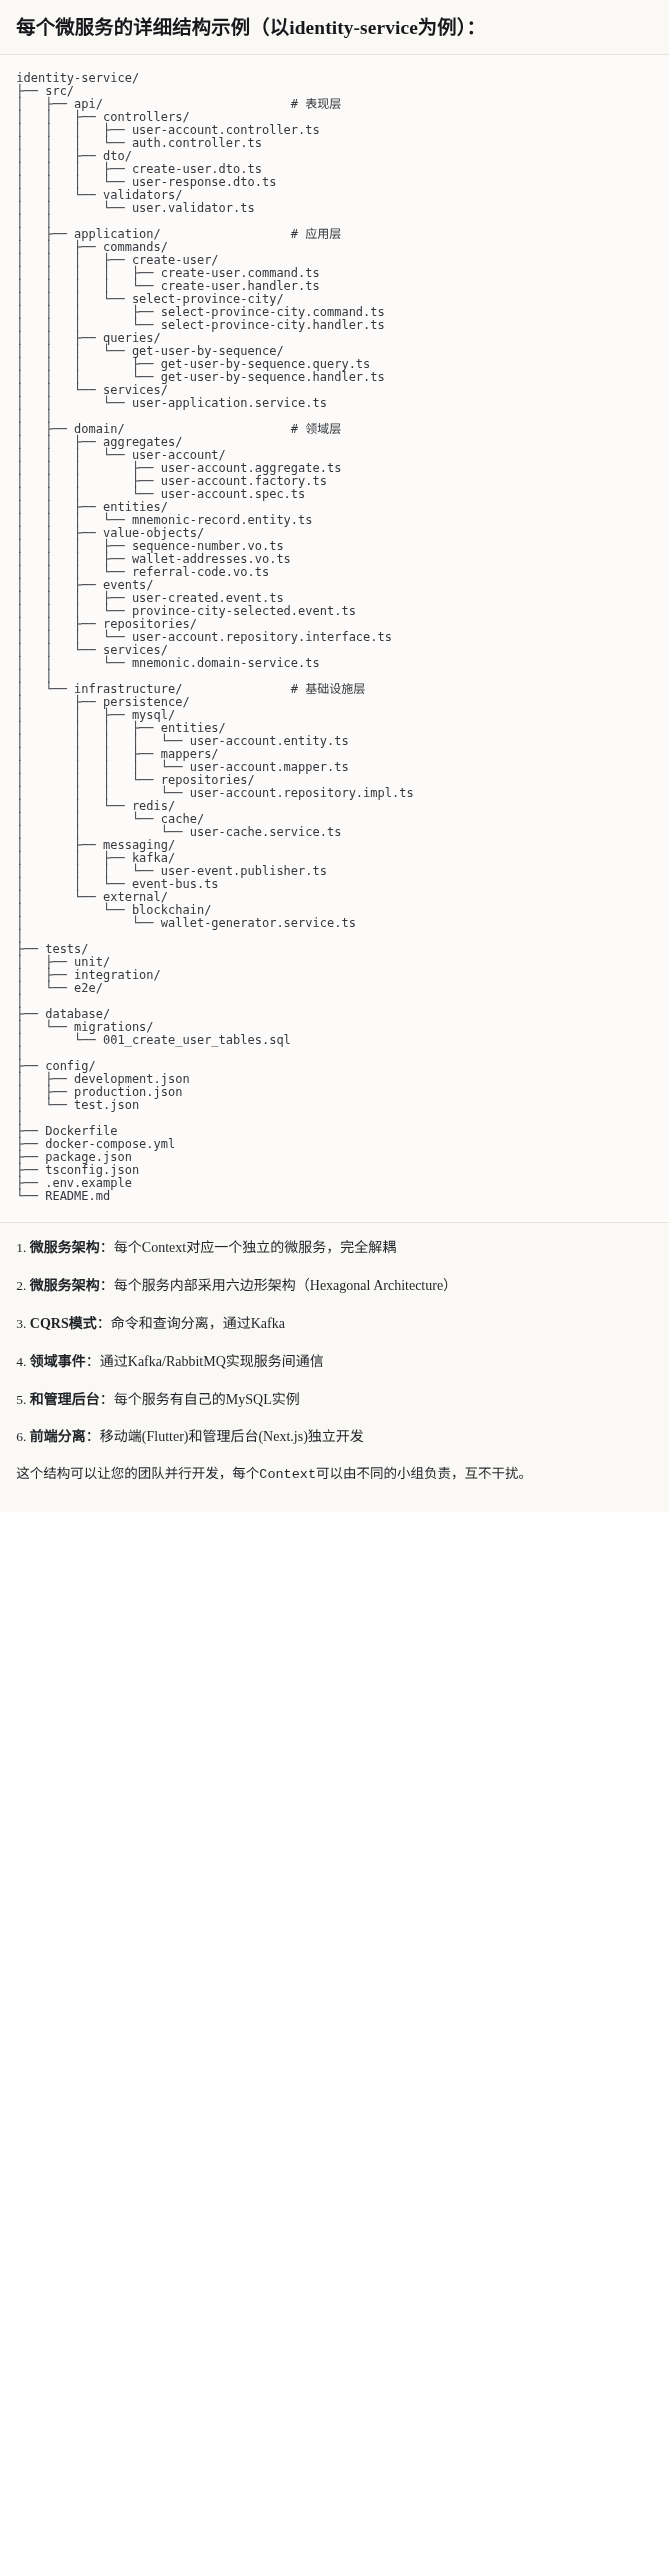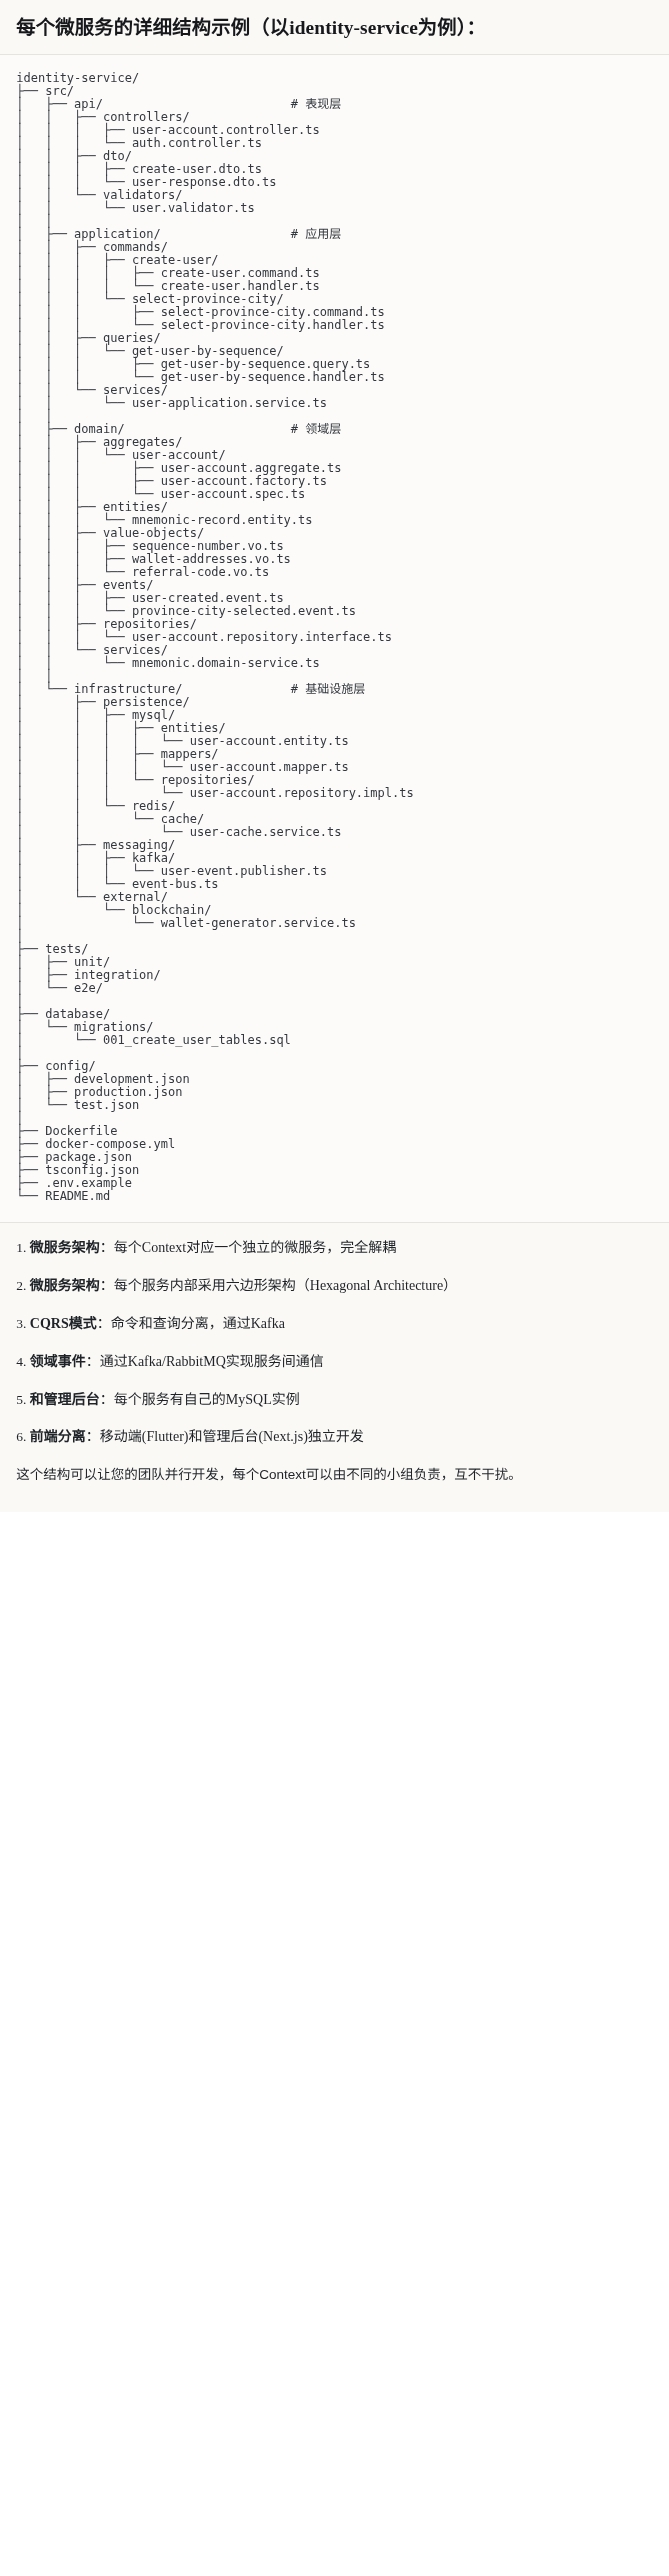--- a/index.html
+++ b/index.html
@@ -93,21 +93,21 @@
     font-weight: 700;
   }
   ol.note-list li .sep {
     font-weight: 400;
   }
   ol.note-list li .desc {
     font-weight: 400;
   }
   .closing {
     margin: 5px 0 8px 0;
-    font-family: Liberation Sans, sans-serif;
+    font-family: Liberation Mono, monospace;
     font-size: 13.5px;
     line-height: 1.4;
     color: #1f2328;
   }
 </style>
 </head>
 <body>
 
 <div class="page">
 

